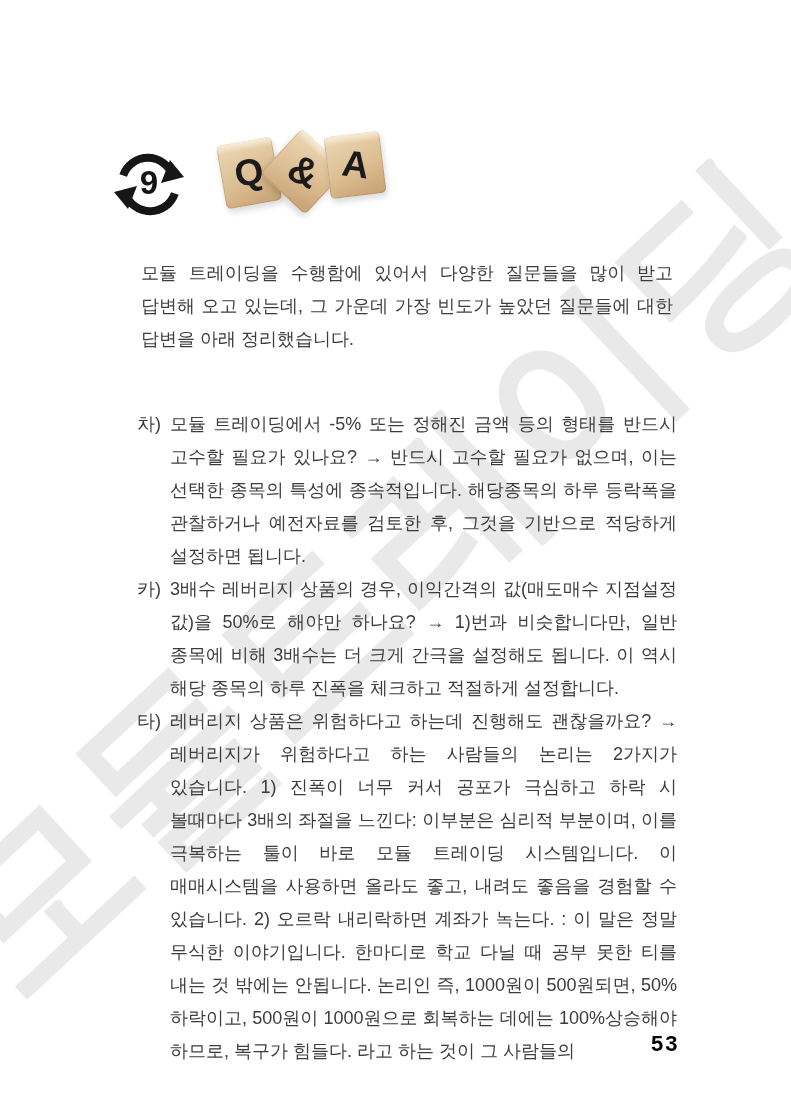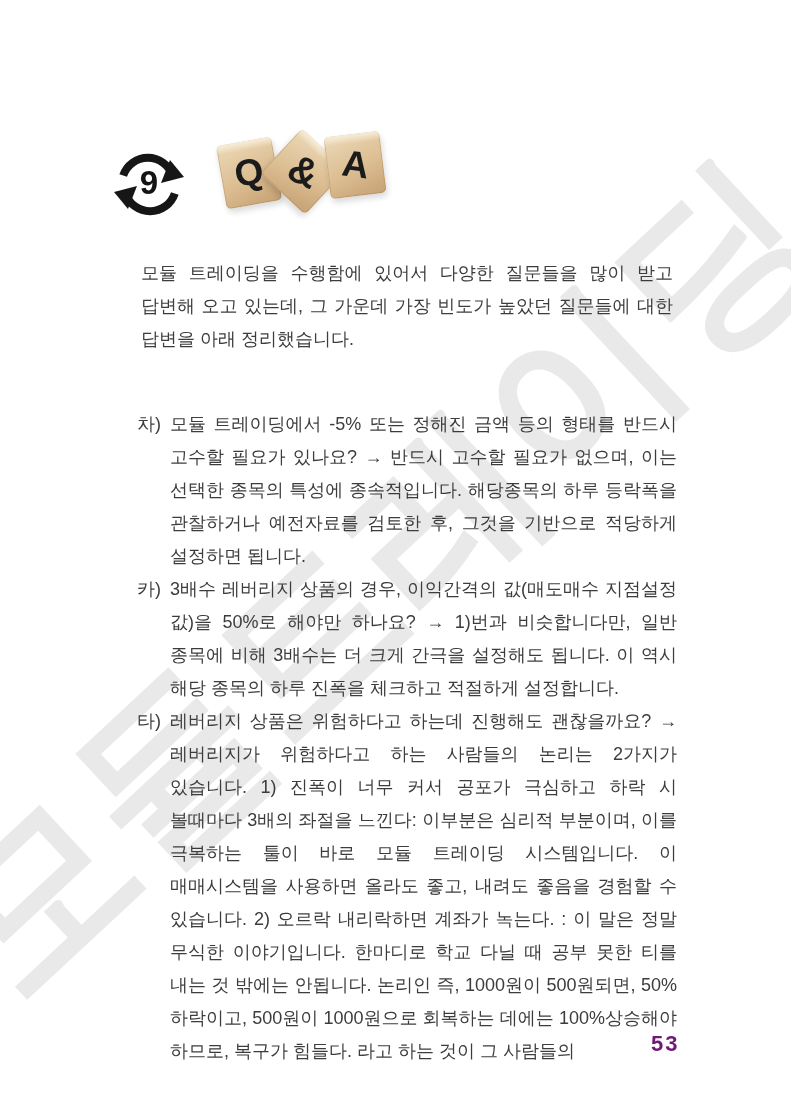--- a/index.html
+++ b/index.html
@@ -52,21 +52,21 @@
   }
   .intro { margin:4px; }
   .qa-list { margin-top:52px; }
   .qa-item { position:relative; padding-left:33px; }
   .qa-label { position:absolute; left:0; top:0; }
   .qa-text { display:inline; }
 
   
   .page-number {
     position:absolute; left:651px; top:1031px; z-index:1;
-    font-size:22px; font-weight:700; letter-spacing:2px; color:#701a75;
+    font-size:22px; font-weight:700; letter-spacing:2px; color:#000000;
   }
 </style>
 </head>
 <body>
 
 <div class="watermark">모듈트레이딩</div>
 
 <svg class="loop-icon" viewBox="0 0 72 78">
   <path d="M10.2 31.5 A26 26 0 0 1 59.5 31.5" fill="none" stroke="#161616" stroke-width="8"></path>
   <polygon points="57,16 71,33 48,39" fill="#161616"></polygon>

